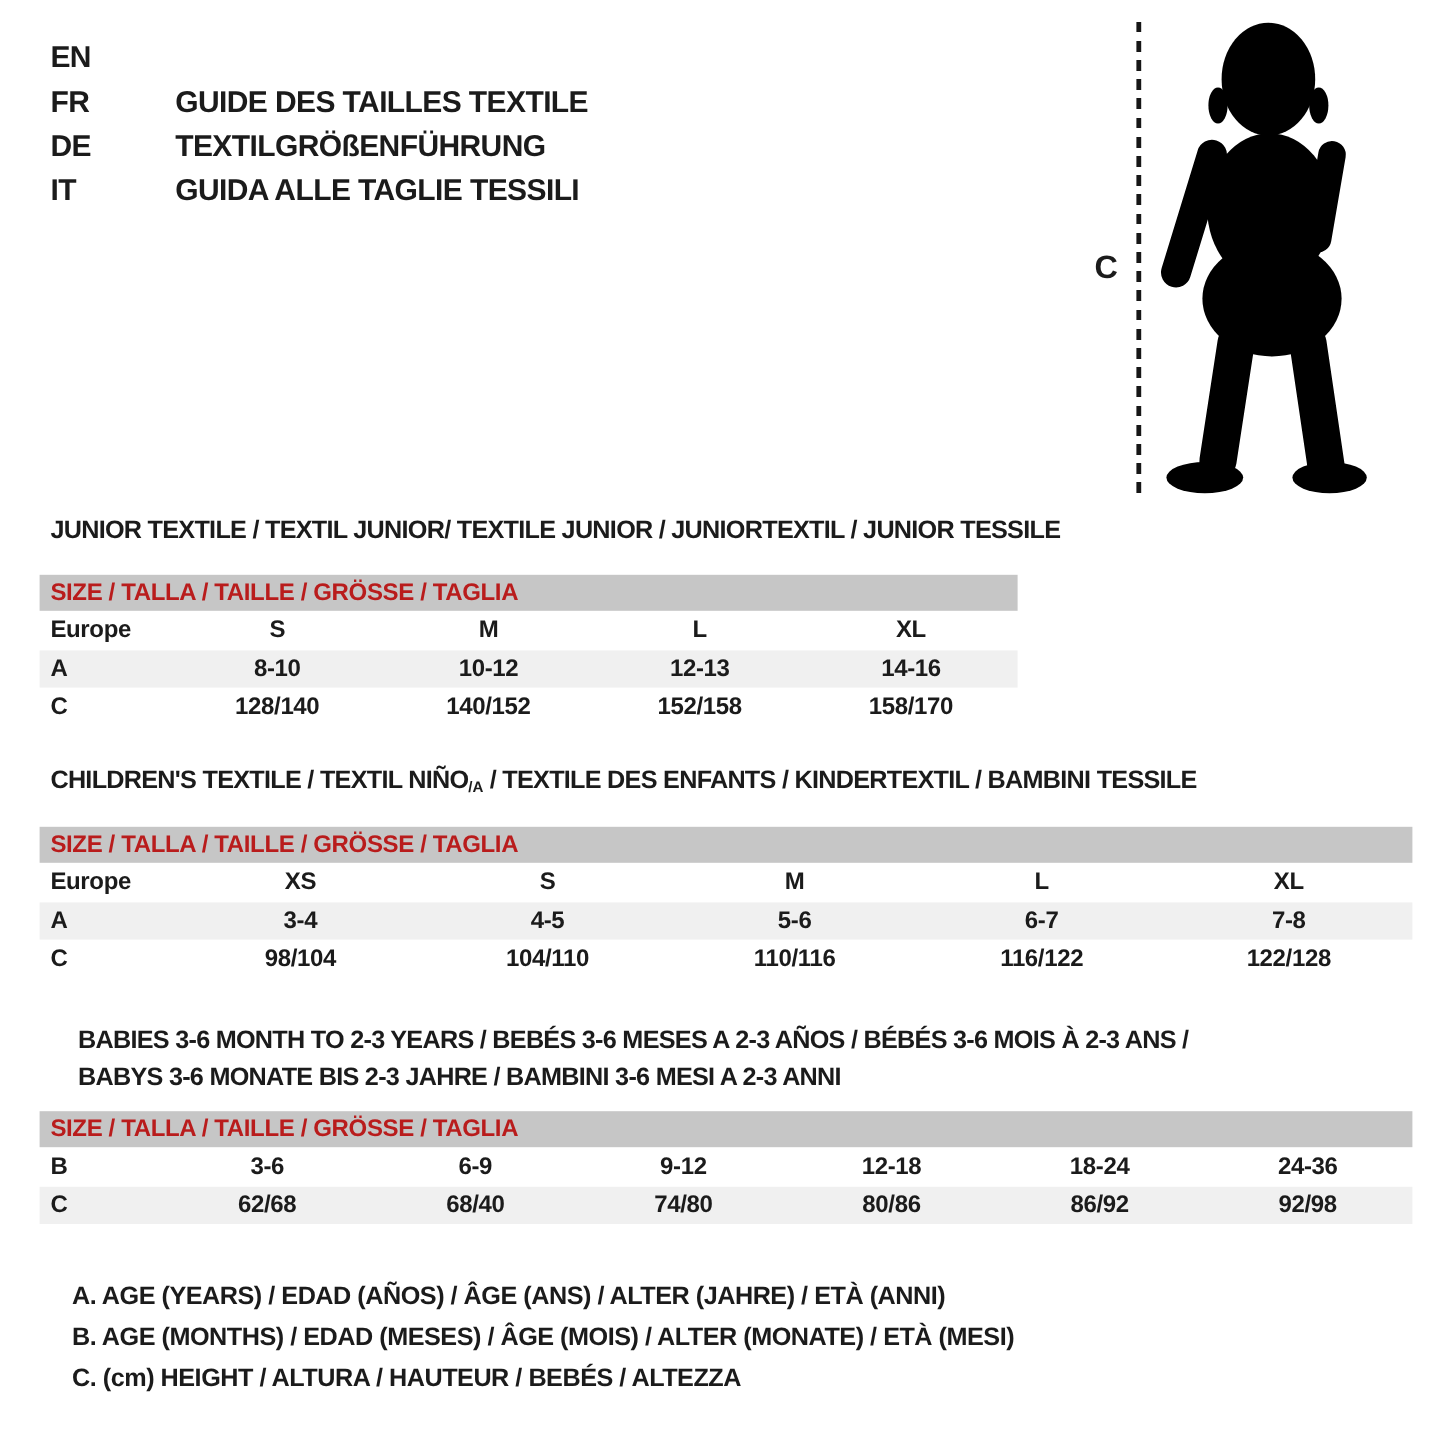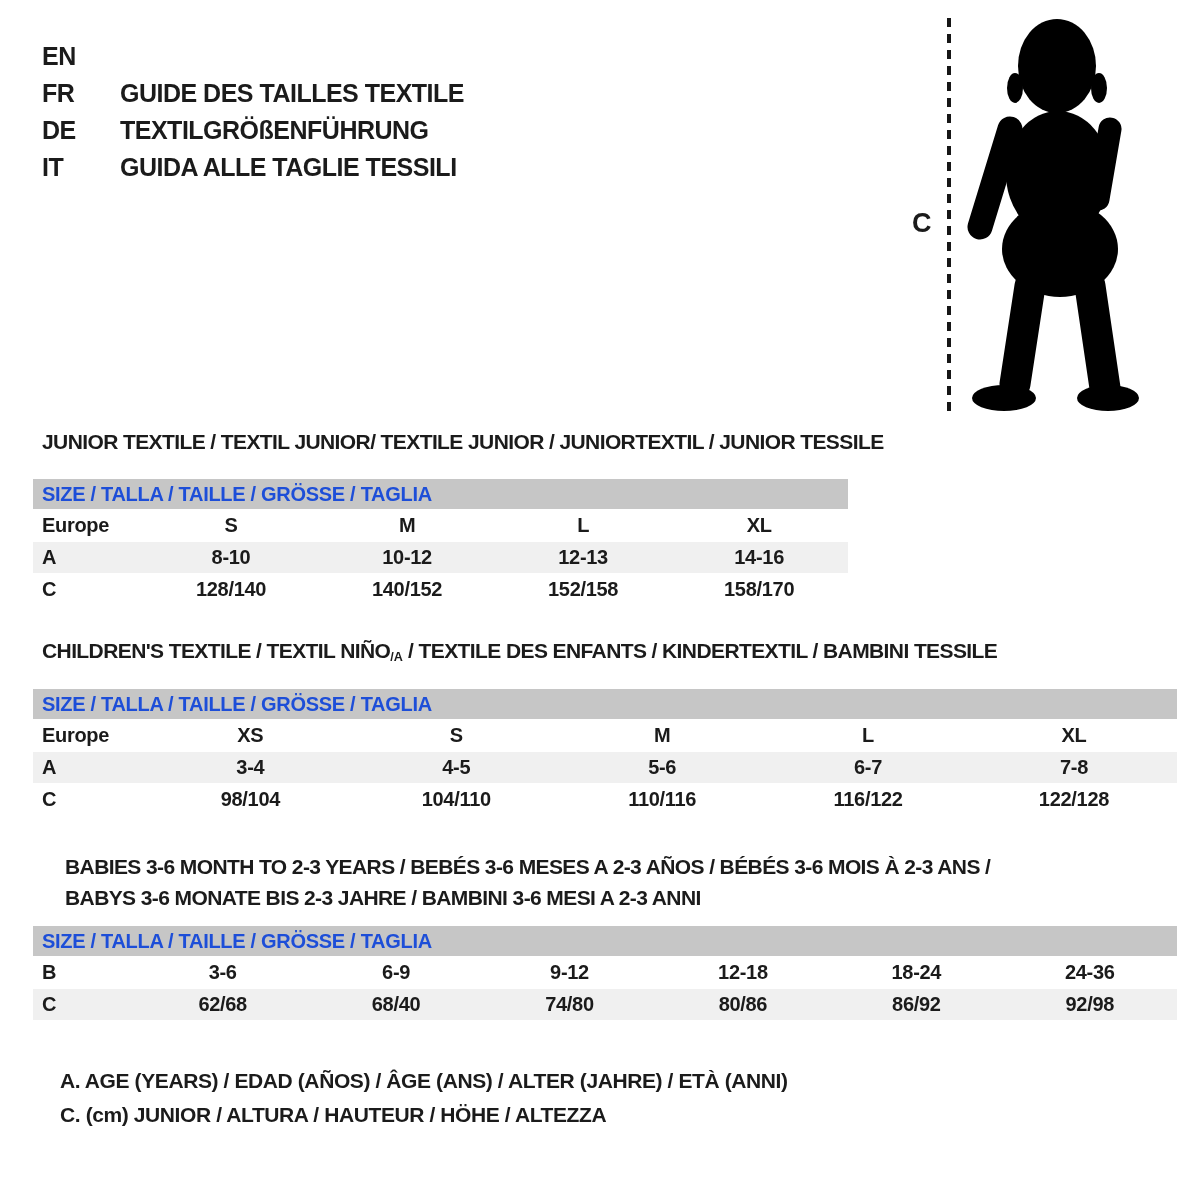--- a/index.html
+++ b/index.html
@@ -2,36 +2,36 @@
 <html><head>
 <meta charset="utf-8">
 <style>
   html,body{margin:0;padding:0;background:#ffffff;}
   #page{
     position:relative;width:1200px;height:1200px;background:#ffffff;overflow:hidden;
     font-family:"Liberation Sans", sans-serif;font-weight:bold;color:#1b1b1b;
   }
   
   #langs{position:absolute;left:42px;top:34px;}
-  .lang-row{display:flex;height:37px;align-items:flex-end;font-size:25px;letter-spacing:-0.5px;}
+  .lang-row{display:flex;height:37px;align-items:flex-start;font-size:25px;letter-spacing:-0.5px;gap:26px;}
   .lang-code{width:78px;}
   
   #height-line{
     position:absolute;left:947px;top:18px;width:4px;height:398px;
     background:repeating-linear-gradient(to bottom,#161616 0 9px,transparent 9px 16px);
   }
   #height-label{position:absolute;left:912px;top:208px;font-size:27px;}
   #baby{position:absolute;left:962px;top:14px;}
   
   .sec-title{position:absolute;left:42px;font-size:21px;letter-spacing:-0.6px;white-space:nowrap;}
   .sub{font-size:0.6em;vertical-align:-0.25em;letter-spacing:0;}
   
   .tbl{position:absolute;left:33px;font-size:20px;letter-spacing:-0.3px;}
   .size-head{
-    background:#c6c6c6;color:#1d4ed8;height:30px;line-height:30px;
+    background:#c6c6c6;color:#b91c1c;height:30px;line-height:30px;
     padding-left:9px;font-size:20px;
   }
   .row{display:flex;align-items:center;height:33px;}
   .row.alt{background:#f0f0f0;height:31px;}
   .lbl{text-align:left;padding-left:9px;box-sizing:border-box;}
   .cel{text-align:center;}
   .tj .lbl{width:13.5%;} .tj .cel{width:21.6%;}
   .tc .lbl{width:10%;}   .tc .cel{width:18%;}
   .tb .lbl{width:9%;}    .tb .cel{width:15.16%;}
   #tbl-junior{top:479px;width:815px;}
@@ -164,16 +164,17 @@
       <span class="cel">68/40</span>
       <span class="cel">74/80</span>
       <span class="cel">80/86</span>
       <span class="cel">86/92</span>
       <span class="cel">92/98</span>
     </div>
   </div>
 
   <div id="legend">
     <div>A. AGE (YEARS) / EDAD (AÑOS) / ÂGE (ANS) / ALTER (JAHRE) / ETÀ (ANNI)</div>
-    <div>C. (cm) JUNIOR / ALTURA / HAUTEUR / HÖHE / ALTEZZA</div>
+    <div>B. AGE (MONTHS) / EDAD (MESES) / ÂGE (MOIS) / ALTER (MONATE) / ETÀ (MESI)</div>
+    <div>C. (cm) HEIGHT / ALTURA / HAUTEUR / BEBÉS / ALTEZZA</div>
   </div>
 
 </div>
 
 </body></html>

